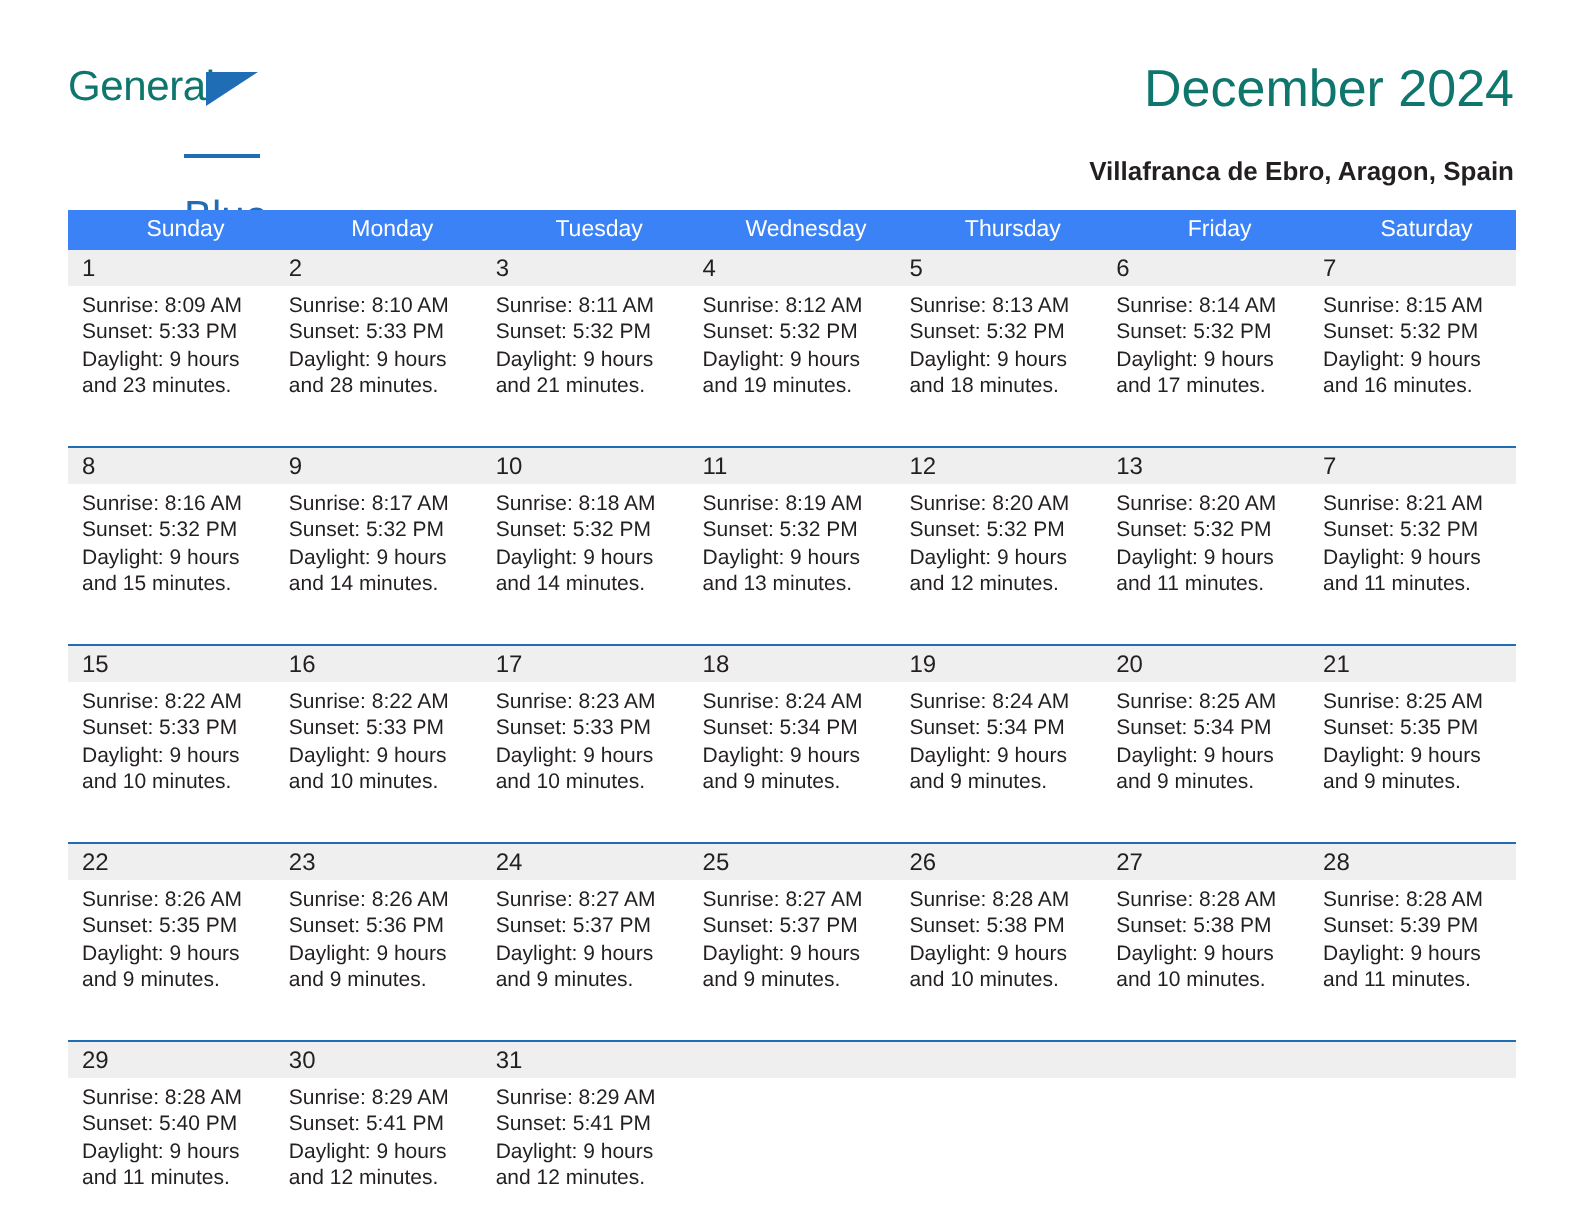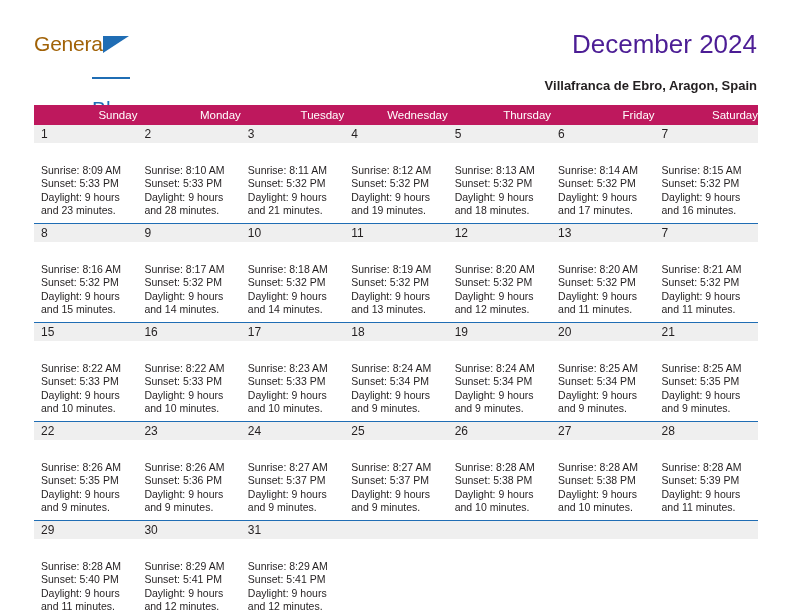--- a/index.html
+++ b/index.html
@@ -38,21 +38,21 @@
     top: 33px;
     width: 160px;
     height: 50px;
   }
   .logo-general {
     position: absolute;
     left: 0;
     top: 0;
     font-size: 21px;
     letter-spacing: -0.2px;
-    color: #a16207;
+    color: #0f766e;
     font-family: "Liberation Sans", sans-serif;
     line-height: 1;
   }
   .logo-tri {
     position: absolute;
     left: 69px;
     top: 3px;
     width: 0;
     height: 0;
     border-left: 26px solid #1f6db4;
@@ -75,21 +75,21 @@
     height: 2px;
     background: #1f6db4;
   }
 
   .title {
     position: absolute;
     right: 35px;
     top: 30px;
     font-size: 26px;
     font-weight: normal;
-    color: #4c1d95;
+    color: #0f766e;
     text-align: right;
     line-height: 1.1;
     white-space: nowrap;
   }
   .subtitle {
     position: absolute;
     right: 35px;
     top: 79px;
     font-size: 13px;
     color: #231f20;
@@ -103,25 +103,25 @@
   .calendar {
     position: absolute;
     left: 34px;
     top: 105px;
     width: 724px;
     border-collapse: collapse;
     table-layout: fixed;
   }
 
   .calendar th {
-    background: #be185d;
+    background: #3b82f6;
     color: #ffffff;
     font-size: 11.5px;
     font-weight: normal;
-    text-align: right;
+    text-align: center;
     padding: 4px 0 4px 14px;
     height: 19px;
     border: none;
   }
 
   .week-row td {
     padding: 0;
     vertical-align: top;
     border: none;
     height: 90px;
@@ -140,21 +140,21 @@
     padding: 0 0 0 7px;
     line-height: 18px;
     font-size: 12px;
     color: #231f20;
   }
   .daynum {
     font-size: 12px;
     color: #231f20;
   }
   .lines {
-    padding: 21px 6px 0 7px;
+    padding: 4px 6px 0 7px;
     font-size: 10.5px;
     line-height: 13.4px;
     color: #231f20;
   }
   .lines div { white-space: nowrap; }
 
   
   .week-sep td {
     padding: 0;
     height: 1px;

